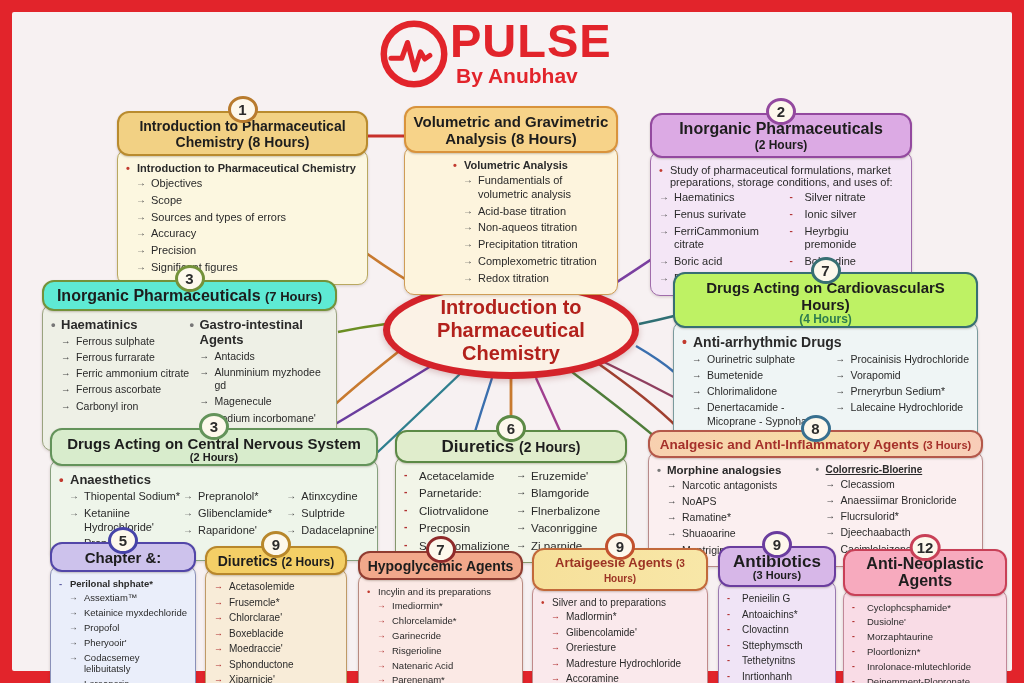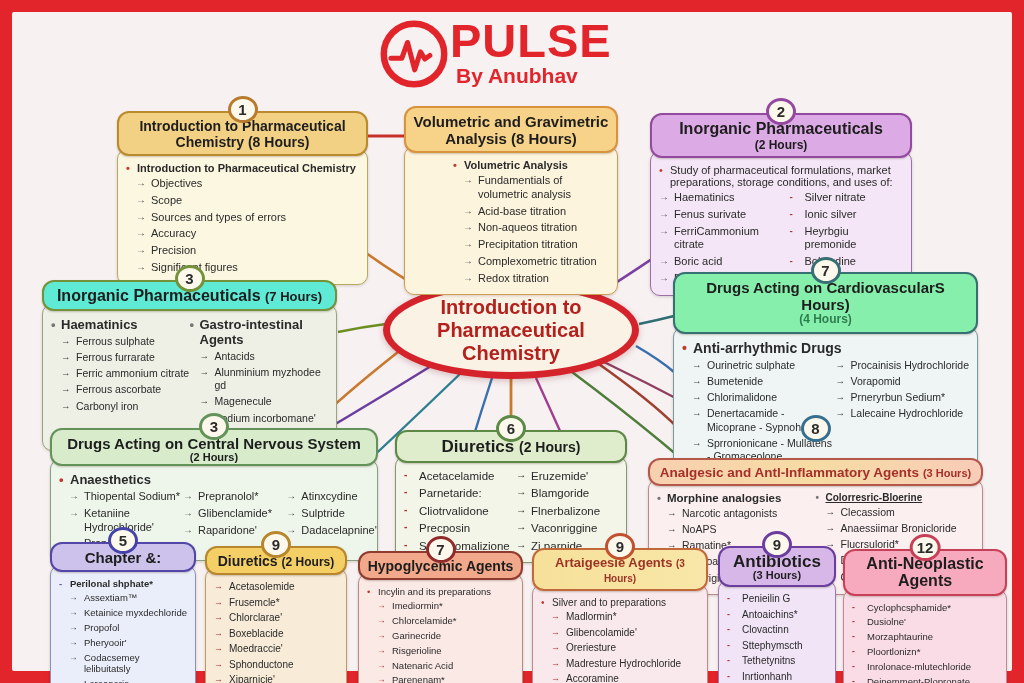--- a/index.html
+++ b/index.html
@@ -52,32 +52,32 @@
   .n-intro .body{background:#fcf7e0;border-color:#b9a860;font-size:11px;}
   .n-intro .badge{border-color:#b87b2e;}
   .n-volu .head{background:#f7d389;border-color:#d9933c;font-size:15px;}
   .n-volu .body{background:#fdf4dd;border-color:#cf9c55;font-size:11px;padding-left:48px;}
   .n-inorg2 .head{background:#dcaae4;border-color:#93499f;font-size:16px;}
   .n-inorg2 .body{background:#f4e6f6;border-color:#a06cab;font-size:11px;}
   .n-inorg2 .badge{border-color:#93499f;}
   .n-inorg7 .head{background:#5eead4;border-color:#74923a;font-size:16px;}
   .n-inorg7 .body{background:#eef0e6;border-color:#9aa37f;font-size:10.5px;}
   .n-inorg7 .badge{border-color:#74923a;}
-  .n-cardio .head{background:#86efac;border-color:#376f73;font-size:15px;padding-bottom:7px;}
+  .n-cardio .head{background:#bef264;border-color:#376f73;font-size:15px;padding-bottom:1px;}
   .n-cardio .body{background:#eff5f5;border-color:#7a9a9d;font-size:10.5px;}
   .n-cardio .badge{border-color:#376f73;}
   .n-cardio .hours-line{display:block;color:#2e7d4f;font-size:12px;font-weight:bold;line-height:1;}
   .n-cns .head{background:#d8eccc;border-color:#63935a;font-size:15px;padding-bottom:1px;}
   .n-cns .body{background:#eef5ea;border-color:#86a07e;font-size:11px;}
   .n-cns .badge{border-color:#63935a;}
   .n-cns .hours-line{display:block;font-size:11px;font-weight:bold;line-height:1;}
   .n-diur6 .head{background:#e0edcc;border-color:#5c8a46;font-size:17px;}
   .n-diur6 .body{background:#f2f5e8;border-color:#85976d;font-size:11.5px;}
   .n-diur6 .badge{border-color:#5c8a46;}
-  .n-analg8 .head{background:linear-gradient(90deg,#f8d0b0,#f6dca4,#f8ccb8);border-color:#b4584a;font-size:13.5px;color:#a5302a;margin-top:28px;}
+  .n-analg8 .head{background:linear-gradient(90deg,#f8d0b0,#f6dca4,#f8ccb8);border-color:#b4584a;font-size:13.5px;color:#a5302a;}
   .n-analg8 .body{background:#fbeff0;border-color:#b88a8a;font-size:10.5px;}
   .n-analg8 .badge{border-color:#376f8f;}
   .n-chap5 .head{background:#cdc2ec;border-color:#5246a8;font-size:15px;}
   .n-chap5 .body{background:#eaeefa;border-color:#8a90b8;font-size:9.5px;}
   .n-chap5 .badge{border-color:#4643a8;}
   .n-diur9 .head{background:#f4cf66;border-color:#b8872b;font-size:14px;}
   .n-diur9 .body{background:#f8ecd8;border-color:#bf9a66;font-size:10px;}
   .n-diur9 .badge{border-color:#b8872b;}
   .n-hypo .head{background:#f2a88b;border-color:#8f3b30;font-size:14px;}
   .n-hypo .body{background:#fbe9e5;border-color:#b88a80;font-size:9.5px;}

